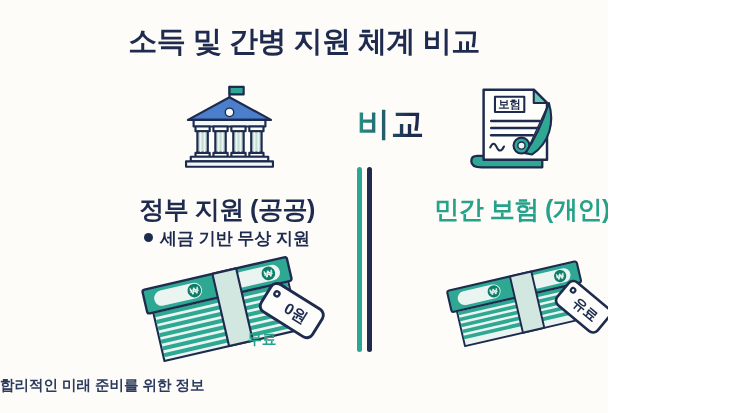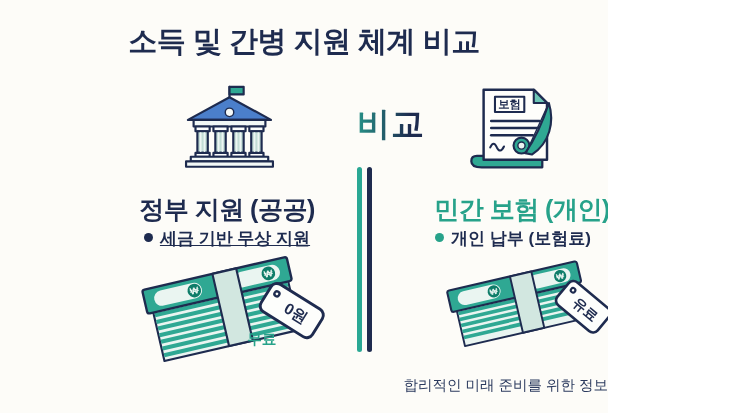--- a/index.html
+++ b/index.html
@@ -19,29 +19,29 @@
   .divider.teal { left:357px; background:#2AA894; }
   .divider.navy { left:367px; background:#1E2B4F; }
 
   .heading { position:absolute; top:181px; width:310px; text-align:center;
              font-size:25px; font-weight:800; letter-spacing:-0.5px;margin-top:12px; }
   .heading.lft { left:72px;  color:#1E2B4F; }
   .heading.rgt { left:358px; color:#27A28A;padding-left:18px; }
 
   .bullet-line { position:absolute; top:227px; width:310px; text-align:center;
                  font-size:17px; font-weight:600; color:#1E2B4F; }
-  .bullet-line.lft { left:72px;text-decoration:underline; }
+  .bullet-line.lft { left:72px; }
   .bullet-line.rgt { left:358px; }
   .dot { display:inline-block; width:9px; height:9px; border-radius:50%;
          margin-right:7px; vertical-align:2px; }
   .dot.navy { background:#1E2B4F; }
   .dot.teal { background:#27A28A; }
 
-  .caption { position:absolute; top:376px; left:0; width:100%; text-align:right;
-             font-size:14.5px; font-weight:400; color:#2B3A5E; }
+  .caption { position:absolute; top:376px; left:0; width:100%; text-align:left;
+             font-size:14.5px; font-weight:700; color:#2B3A5E; }
 
   .icon-building { position:absolute; left:182px; top:84px; }
   .icon-document { position:absolute; left:459px; top:85px; }
   .icon-money-left  { position:absolute; left:140px; top:250px; }
   .icon-money-right { position:absolute; left:445px; top:255px; }
 
   .doc-label-text { font:700 12px "Liberation Sans", sans-serif; fill:#1E2B4F; text-anchor:middle; }
   .tag-text  { font:700 16px "Liberation Sans", sans-serif; fill:#1E2B4F; text-anchor:middle; }
   .won-text  { font:700 9.5px "Liberation Sans", sans-serif; fill:#EAF5F1; text-anchor:middle; }
   .free-text { font:800 15px "Liberation Sans", sans-serif; fill:#27A28A; text-anchor:middle; }
@@ -111,23 +111,20 @@
     </g>
     <text class="doc-label-text" x="53.5" y="24.5">보험</text>
   </svg>
 
   <div class="heading lft">정부 지원 (공공)</div>
   <div class="heading rgt">민간 보험 (개인)</div>
 
   <div class="bullet-line lft">
     <span class="dot navy"></span><span>세금 기반 무상 지원</span>
   </div>
-  <div class="bullet-line rgt">
-    <span class="dot teal"></span><span>개인 납부 (보험료)</span>
-  </div>
 
   <svg class="icon-money-left" viewBox="0 0 200 120" width="195" height="117">
     <g transform="rotate(-13 90 66)" stroke-linejoin="round">
       <rect x="16" y="46" width="142" height="52" fill="#EAF5F1" stroke="#1E2B4F" stroke-width="2.2"></rect>
       <g fill="#2FA893">
         <rect x="17" y="48" width="140" height="4.2"></rect>
         <rect x="17" y="55" width="140" height="4.2"></rect>
         <rect x="17" y="62" width="140" height="4.2"></rect>
         <rect x="17" y="69" width="140" height="4.2"></rect>
         <rect x="17" y="76" width="140" height="4.2"></rect>

